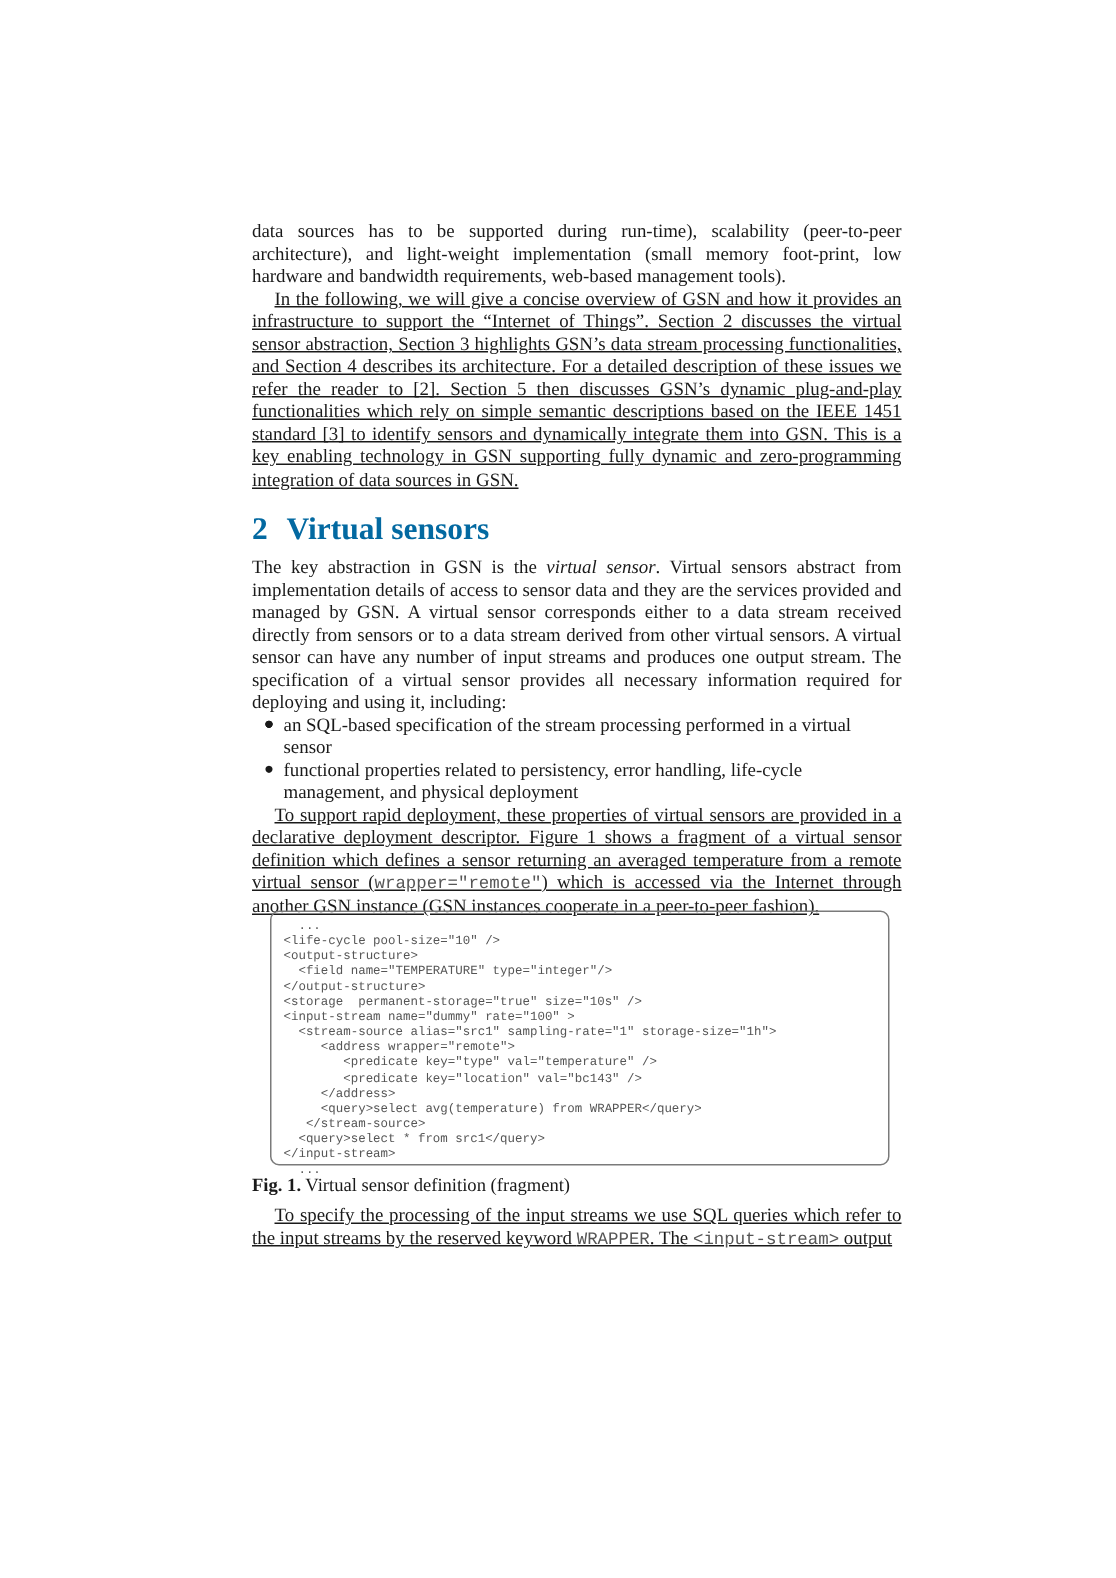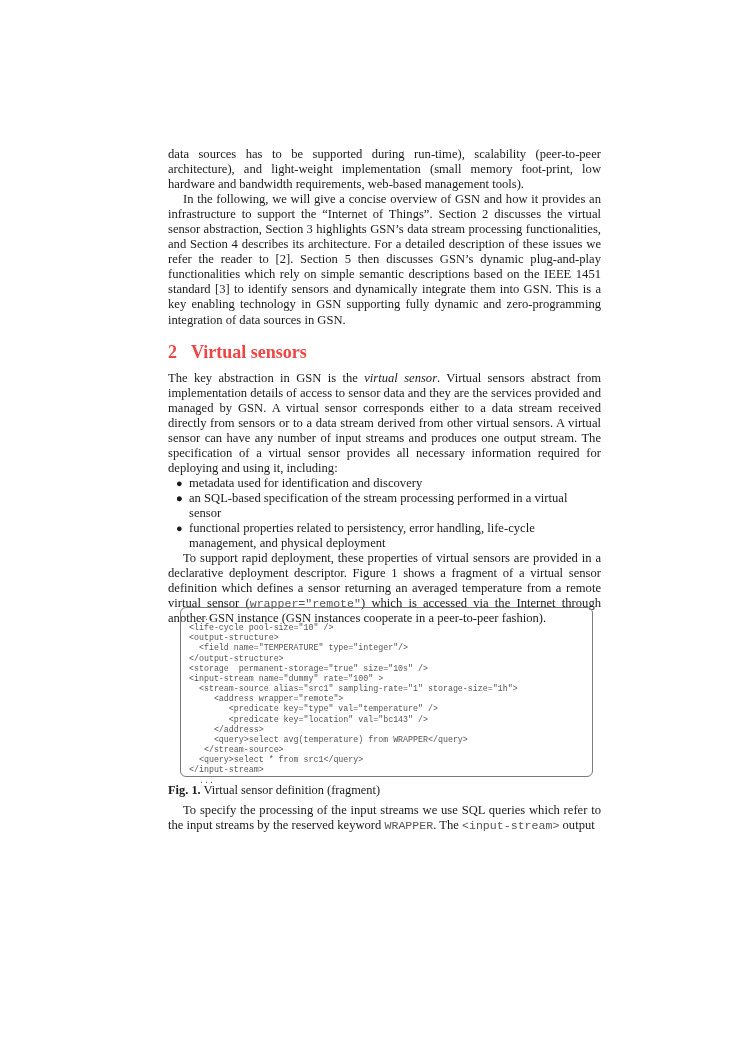--- a/index.html
+++ b/index.html
@@ -6,25 +6,25 @@
   body {
     width: 744px; height: 1052px; position: relative; overflow: hidden;
     font-family: "Liberation Serif", "DejaVu Serif", serif;
     color: #1a1a1a;
   }
   .page {
     position: absolute; left: 168px; top: 147px; width: 433px;
     font-size: 12.6px; line-height: 15.05px;
   }
   p { margin: 0; text-align: justify; }
-  p.indent { text-indent: 15px; }
+  p.indent { text-indent: 15px; text-decoration: underline; }
   .mono { font-family: "Liberation Mono", "DejaVu Sans Mono", monospace; font-size: 11.6px; color: #555; }
   h2 {
-    margin: 15px 0 10px 0; font-size: 18px; line-height: 18px; font-weight: bold;
-    color: #ef4444;
+    margin: 15px 0 10px 0; font-size: 21px; line-height: 18px; font-weight: bold;
+    color: #0369a1;
   }
   h2 .num { display: inline-block; width: 23px; }
   em { }
   ul.bullets { list-style: none; margin: 0; padding: 0 0 0 8px; }
   ul.bullets li { position: relative; padding-left: 13px; text-align: left; }
   ul.bullets li .bullet {
     position: absolute; left: 0; top: 0; font-size: 11px;
   }
   .codebox {
     position: absolute; left: 180px; top: 607px; width: 413px; height: 170px;
@@ -50,21 +50,21 @@
 
 <div class="page">
   <p>data sources has to be supported during run-time), scalability (peer-to-peer architecture), and light-weight implementation (small memory foot-print, low hardware and bandwidth requirements, web-based management tools).</p>
   <p class="indent">In the following, we will give a concise overview of GSN and how it provides an infrastructure to support the “Internet of Things”. Section 2 discusses the virtual sensor abstraction, Section 3 highlights GSN’s data stream processing functionalities, and Section 4 describes its architecture. For a detailed description of these issues we refer the reader to [2]. Section 5 then discusses GSN’s dynamic plug-and-play functionalities which rely on simple semantic descriptions based on the IEEE 1451 standard [3] to identify sensors and dynamically integrate them into GSN. This is a key enabling technology in GSN supporting fully dynamic and zero-programming integration of data sources in GSN.</p>
 
   <h2><span class="num">2</span><span>Virtual sensors</span></h2>
 
   <p><span>The key abstraction in GSN is the </span><em>virtual sensor</em><span>. Virtual sensors abstract from implementation details of access to sensor data and they are the services provided and managed by GSN. A virtual sensor corresponds either to a data stream received directly from sensors or to a data stream derived from other virtual sensors. A virtual sensor can have any number of input streams and produces one output stream. The specification of a virtual sensor provides all necessary information required for deploying and using it, including:</span></p>
 
   <ul class="bullets">
-    <li><span class="bullet">●</span><span>metadata used for identification and discovery</span></li>
+    <li><span class="bullet">●</span></li>
     <li><span class="bullet">●</span></li>
     <li><span class="bullet">●</span><span>an SQL-based specification of the stream processing performed in a virtual sensor</span></li>
     <li><span class="bullet">●</span><span>functional properties related to persistency, error handling, life-cycle management, and physical deployment</span></li>
   </ul>
 
   <p class="indent"><span>To support rapid deployment, these properties of virtual sensors are provided in a declarative deployment descriptor. Figure 1 shows a fragment of a virtual sensor definition which defines a sensor returning an averaged temperature from a remote virtual sensor (</span><span class="mono">wrapper="remote"</span><span>) which is accessed via the Internet through another GSN instance (GSN instances cooperate in a peer-to-peer fashion).</span></p>
 </div>
 
 <div class="codebox">
   <pre class="code" id="code-pre"><span>  ...

